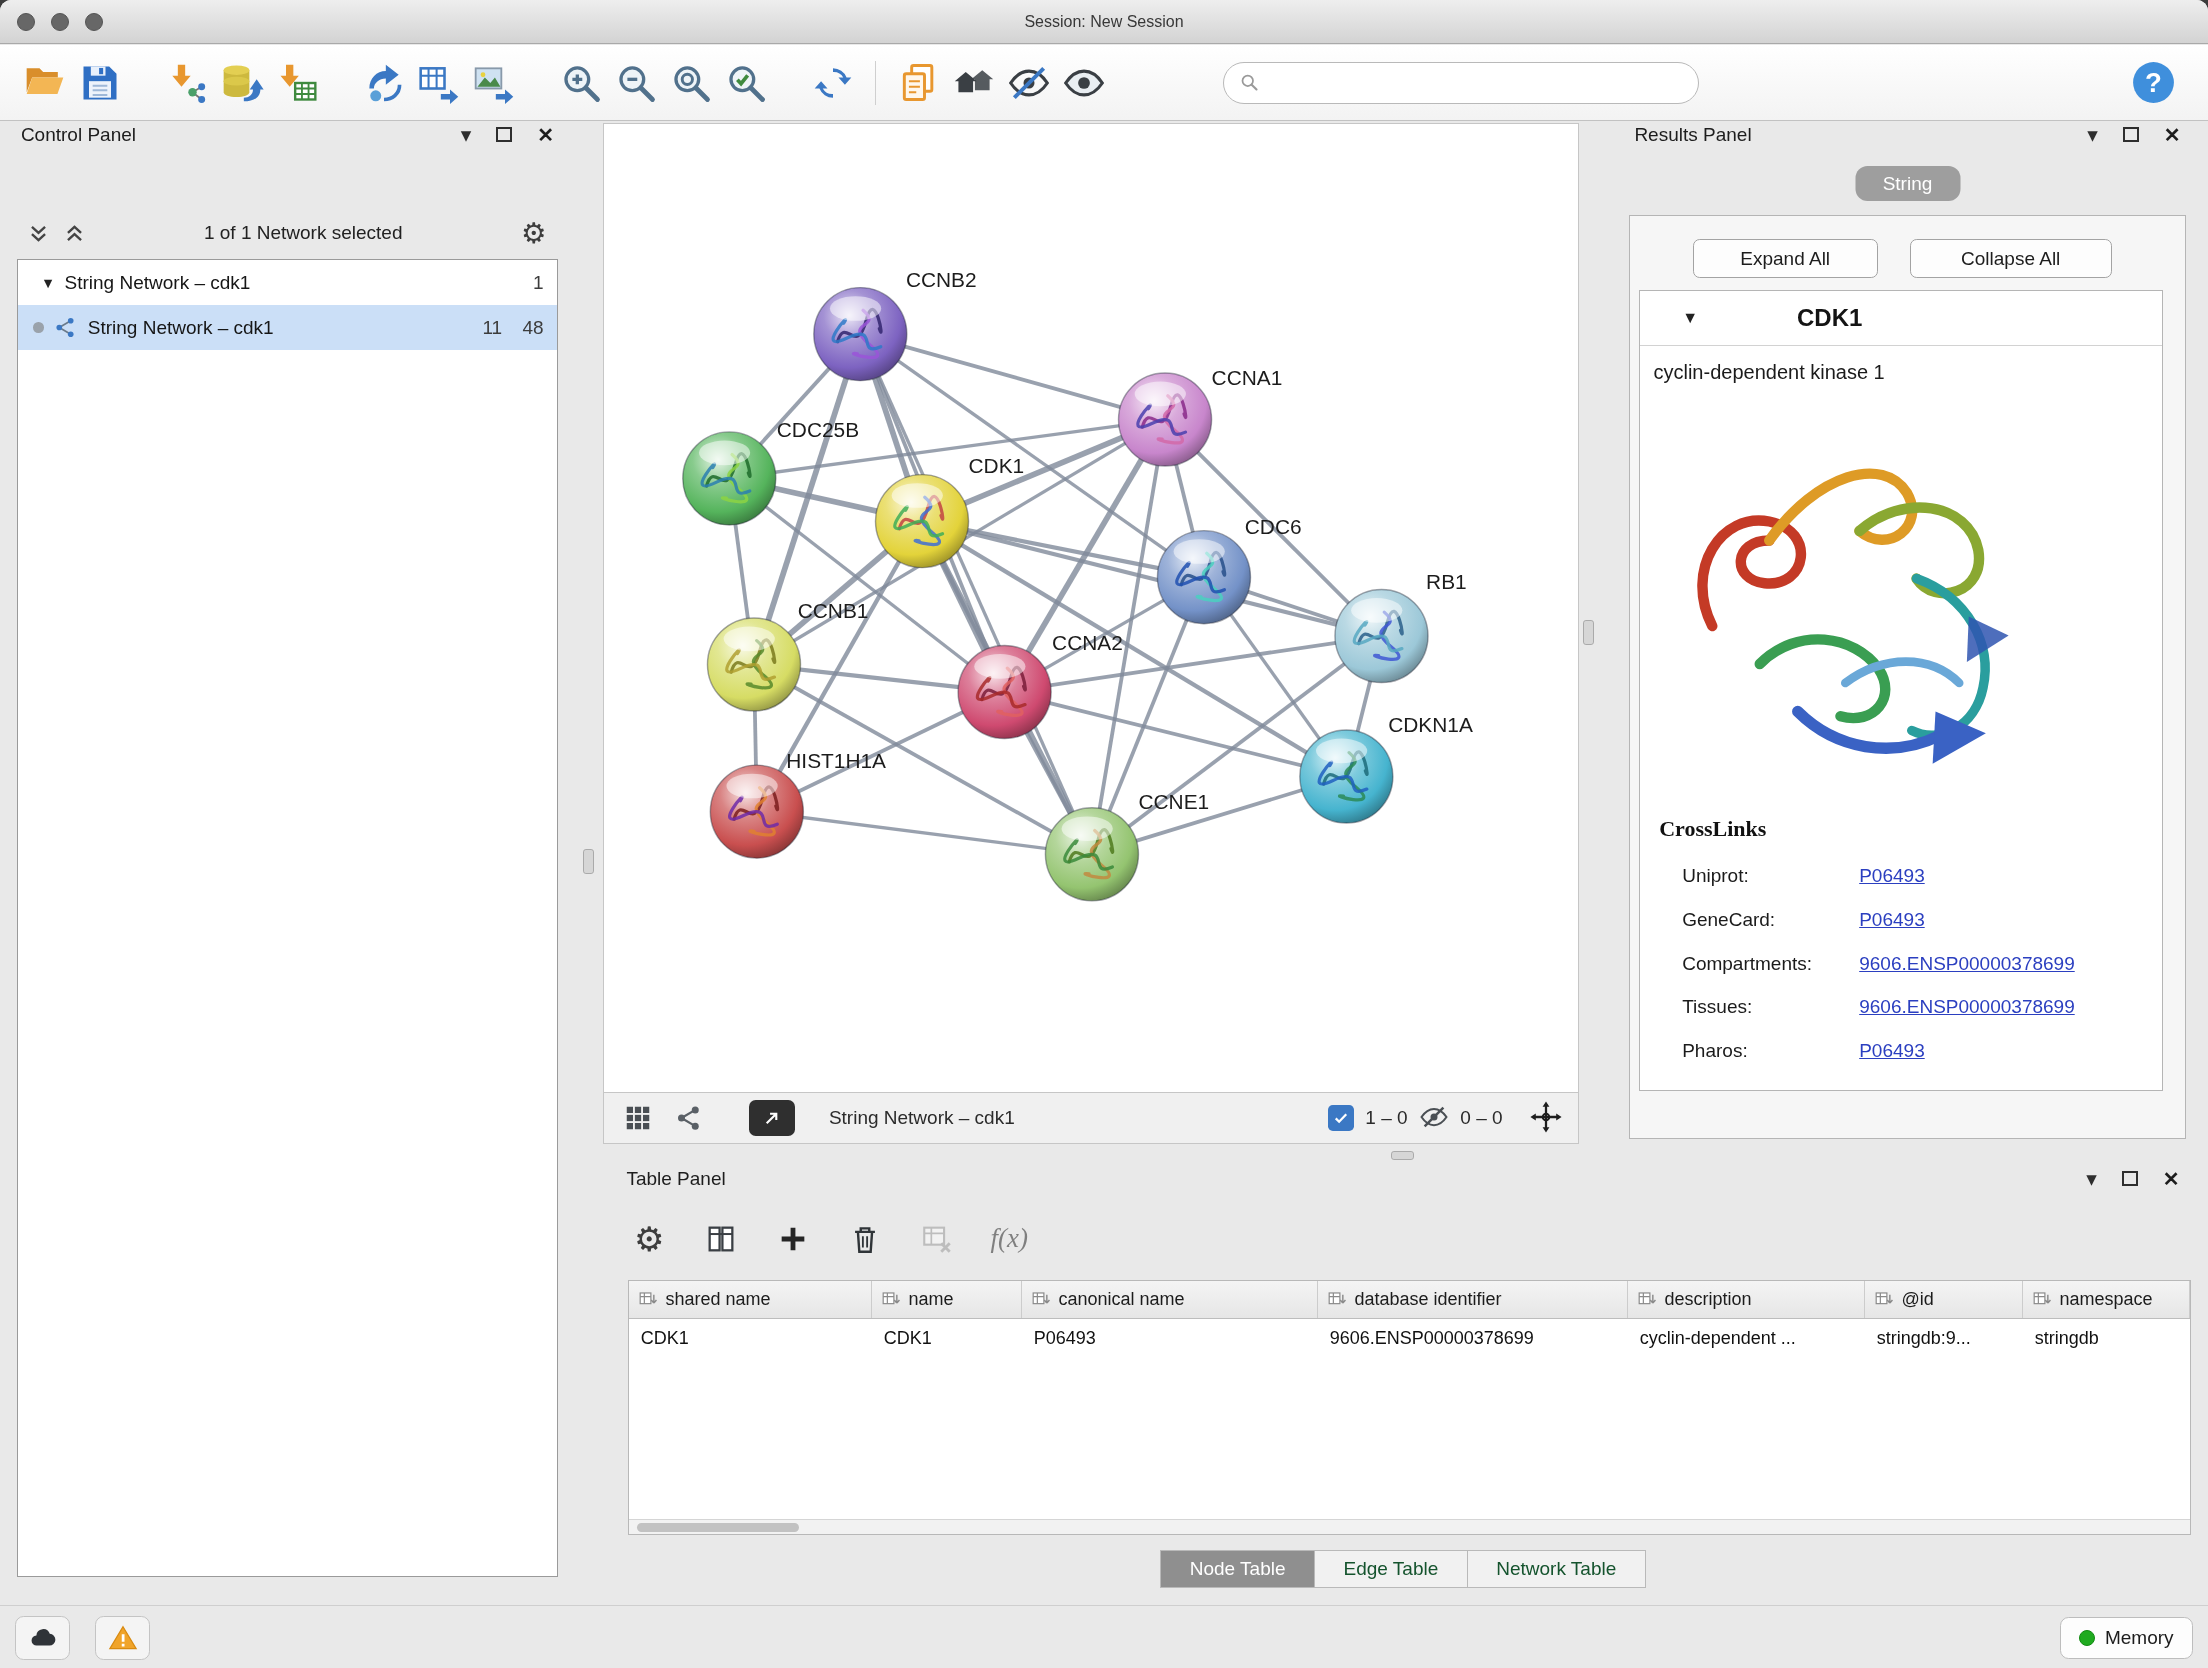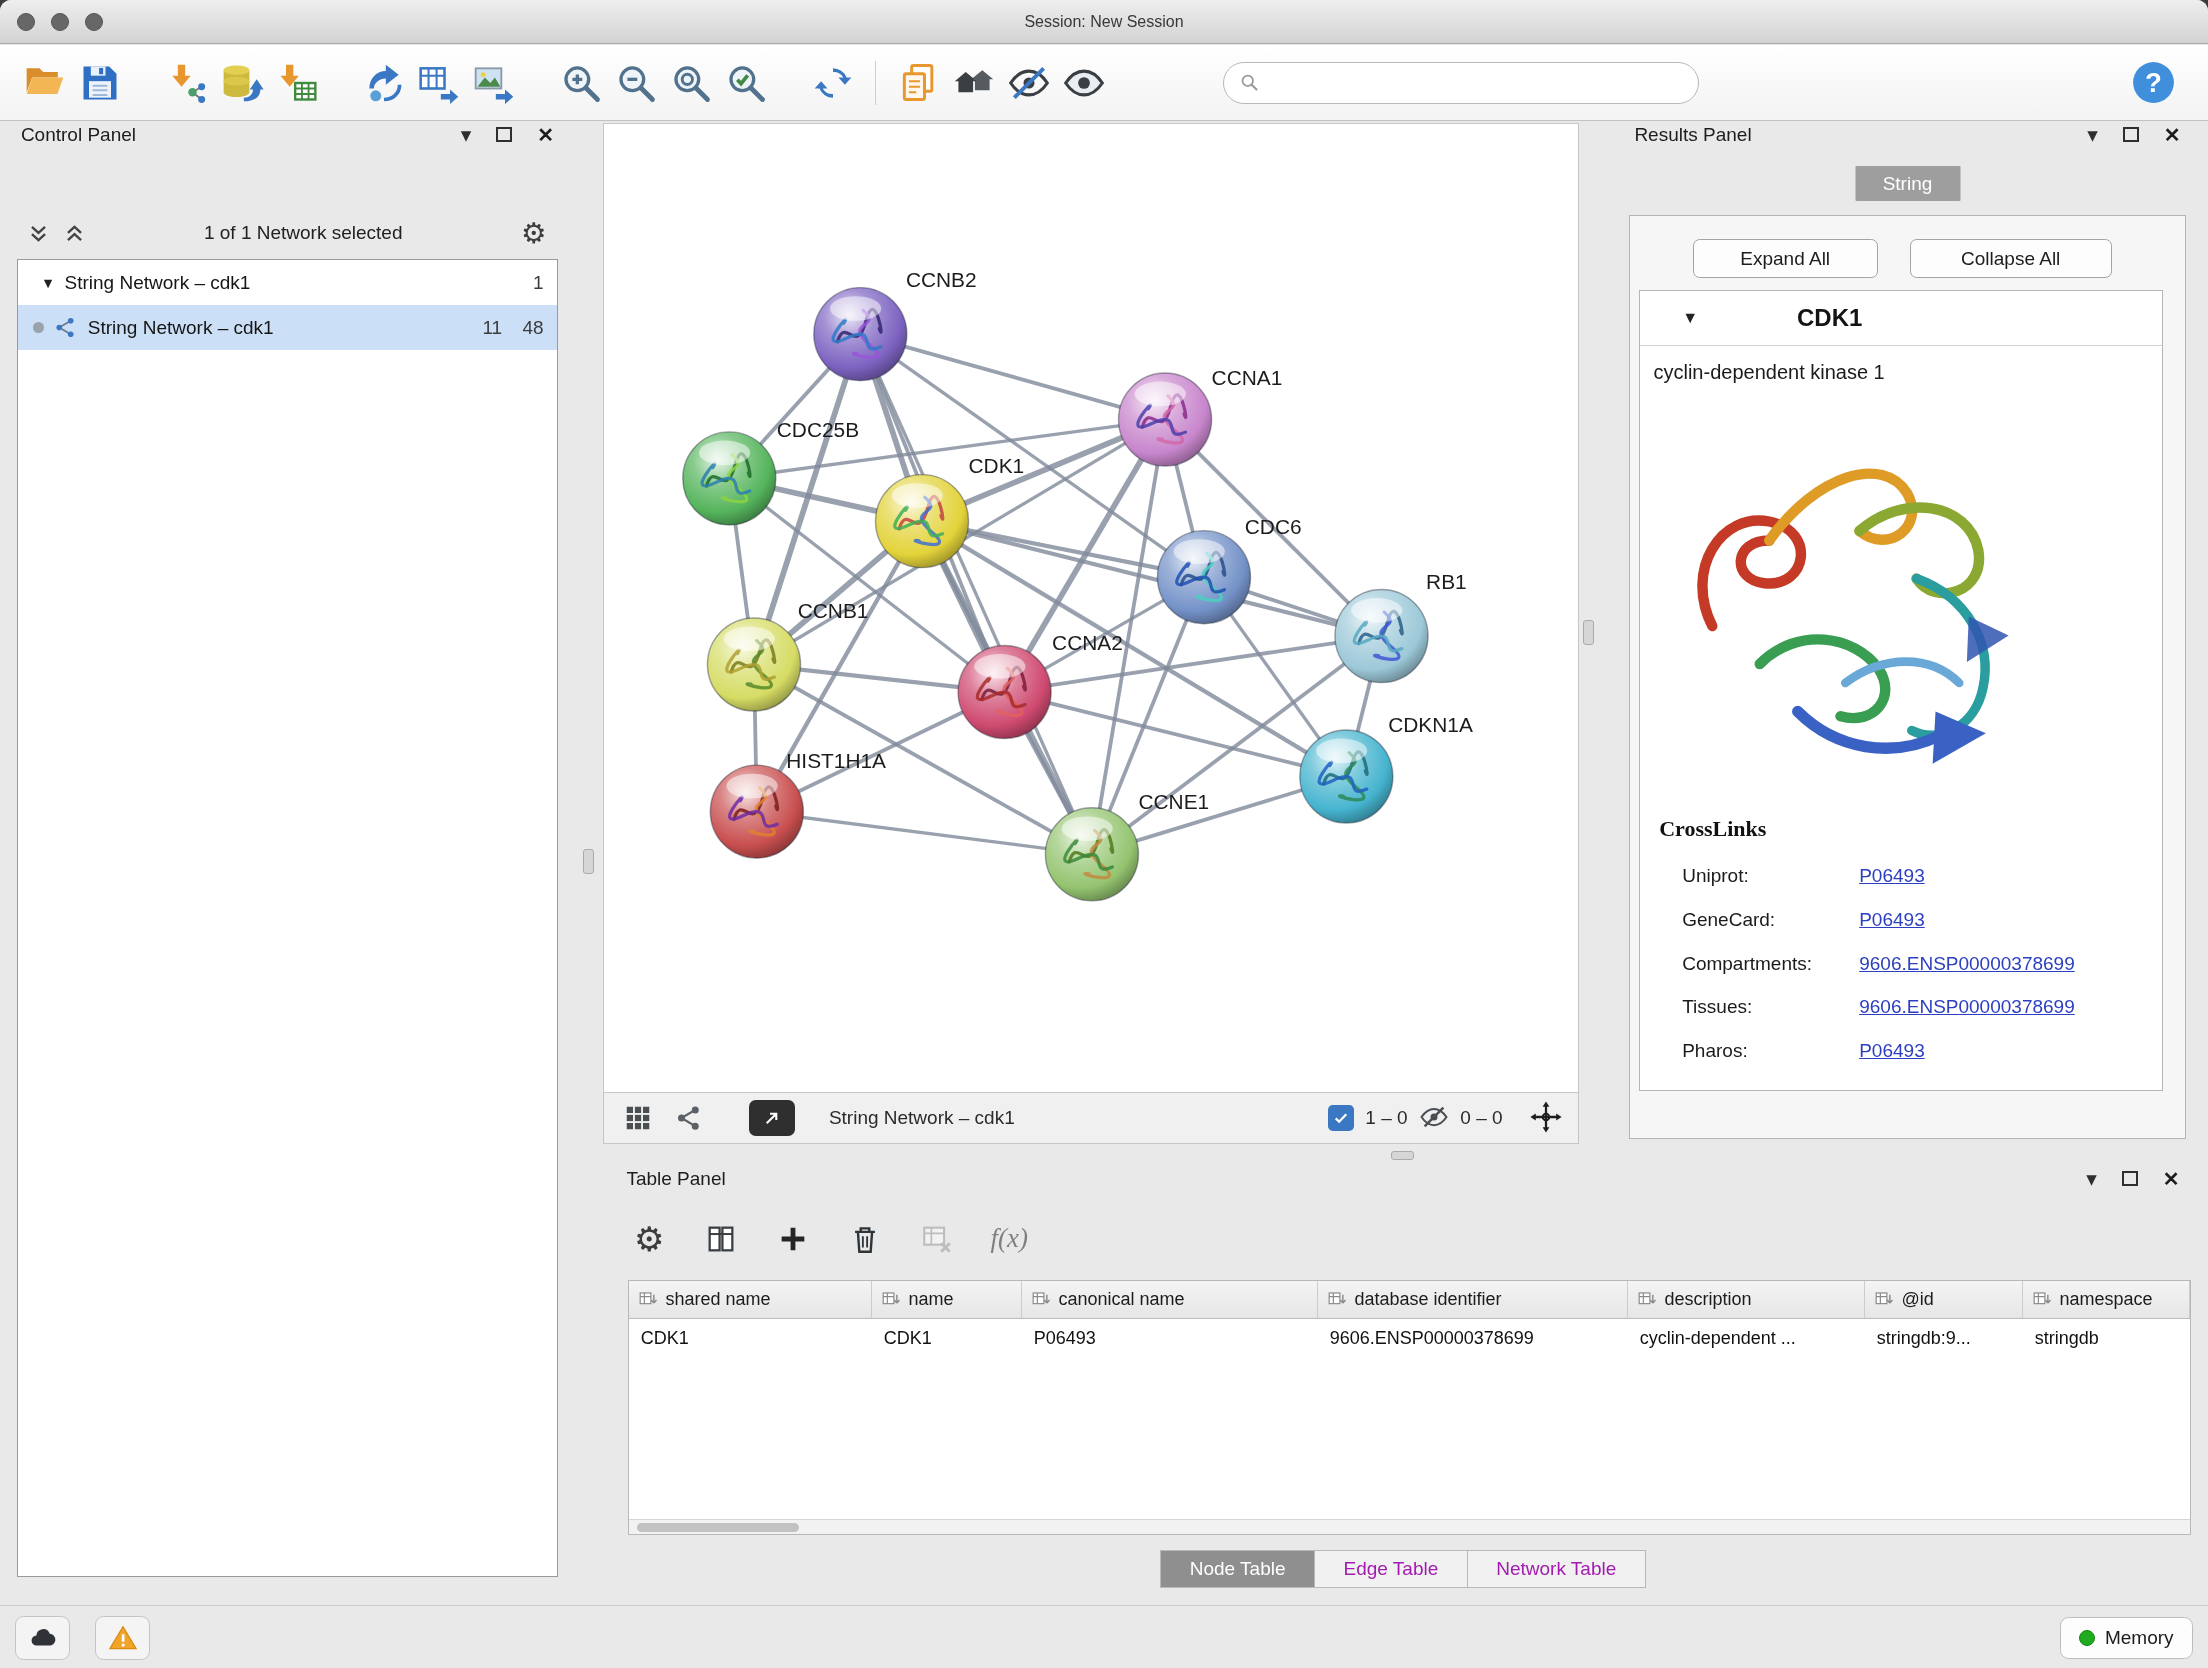--- a/index.html
+++ b/index.html
@@ -67,21 +67,21 @@
   .nf-eye svg{width:30px;height:30px}
   .nf-cross{margin-left:15px}
   .nf-cross svg{width:34px;height:34px}
   .split-dot{position:absolute;background:#d6d6d6;border:1px solid #aaa;border-radius:2.9px}
   .sd-left{left:583px;top:849px;width:11.4px;height:25px}
   .sd-right{left:1583px;top:620px;width:11.4px;height:25px}
   .sd-h{left:1391px;top:1151px;width:23px;height:8.6px}
 
   
   .results-panel{position:absolute;left:1623px;top:124px;width:569px;height:1021px}
-  .rp-badge{position:absolute;left:50%;transform:translateX(-50%);top:42px;min-width:105px;height:35px;background:#9e9e9e;border-radius:1px;color:#fff;font-size:19px;display:flex;align-items:center;justify-content:center;padding:0 19px}
+  .rp-badge{position:absolute;left:50%;transform:translateX(-50%);top:42px;min-width:105px;height:35px;background:#9e9e9e;border-radius:12px;color:#fff;font-size:19px;display:flex;align-items:center;justify-content:center;padding:0 19px}
   .rp-outer{position:absolute;left:5.7px;right:5.7px;top:91px;height:924px;background:#f6f6f6;border:1px solid #b5b5b5}
   .rp-btn{position:absolute;height:39px;background:#fdfdfd;border:1px solid #a3a3a3;border-radius:6.7px;font-size:19px;color:#1d1d1d;display:flex;align-items:center;justify-content:center}
   .rp-expand{left:63px;top:23px;width:185px}
   .rp-collapse{left:280px;top:23px;width:202px}
   .rp-section{position:absolute;left:9.5px;top:74px;width:524px;height:801px;background:#fff;border:1px solid #b5b5b5}
   .rs-header{height:55px;border-bottom:1px solid #d2d2d2;display:flex;align-items:center}
   .rs-arrow{margin-left:42px;font-size:16px;color:#222}
   .rs-gene{margin-left:99px;font-size:24px;font-weight:bold;color:#141414}
   .rs-desc{margin:15px 0 0 13.3px;font-size:20px;color:#1b1b1b}
   .rs-protein{position:absolute;left:15px;top:107px;width:371px;height:399px}
@@ -101,21 +101,21 @@
   .tp-table{position:absolute;left:13.3px;right:0;top:112px;height:255px;background:#fff;border:1px solid #b8b8b8;overflow:hidden}
   .tp-head{display:flex;height:38px;background:linear-gradient(#f4f4f4,#e6e6e6);border-bottom:1px solid #bdbdbd}
   .th{display:flex;align-items:center;gap:7.6px;padding:0 9.5px;font-size:18px;color:#1c1c1c;border-right:1px solid #cccccc;overflow:hidden;white-space:nowrap}
   .th svg{width:19px;height:19px;flex:none}
   .tp-row{display:flex;height:38px;background:#fff}
   .td{padding:0 11.4px;display:flex;align-items:center;font-size:18px;color:#111;overflow:hidden;white-space:nowrap}
   .c0{width:243px}.c1{width:150px}.c2{width:296px}.c3{width:310px}.c4{width:237px}.c5{width:158px}.c6{flex:1}
   .tp-hscroll{position:absolute;left:0;right:0;bottom:0;height:15px;background:#f2f2f2;border-top:1px solid #d5d5d5}
   .tp-thumb{position:absolute;left:7.6px;top:2.9px;width:162px;height:9.5px;border-radius:4.8px;background:#c2c2c2}
   .tp-tabs{position:absolute;left:0;right:0;top:382px;display:flex;justify-content:center}
-  .tp-tab{height:38px;padding:0 28.5px;display:flex;align-items:center;font-size:19px;color:#a21caf;background:#f1f1f1;border:1px solid #b9b9b9;border-left:none}
+  .tp-tab{height:38px;padding:0 28.5px;display:flex;align-items:center;font-size:19px;color:#14532d;background:#f1f1f1;border:1px solid #b9b9b9;border-left:none}
   .tp-tab:first-child{border-left:1px solid #b9b9b9}
   .tp-tab.selected{background:#8f8f8f;color:#fff}
 
   
   .statusbar{position:absolute;left:0;right:0;top:1605px;height:63px;background:#e9e9e9;border-top:1px solid #cfcfcf}
   .sb-btn{position:absolute;top:9.5px;width:55px;height:44px;background:#f4f4f4;border:1px solid #c4c4c4;border-radius:8.6px;display:flex;align-items:center;justify-content:center}
   .sb-btn svg{width:30px;height:30px}
   .sb-cloud{left:15px}
   .sb-warn{left:95px}
   .memory-btn{position:absolute;right:15px;top:10.5px;width:133px;height:42px;background:#fdfdfd;border:1px solid #bdbdbd;border-radius:8.6px;display:flex;align-items:center;justify-content:center;gap:9.5px;font-size:19px;color:#1c1c1c}

